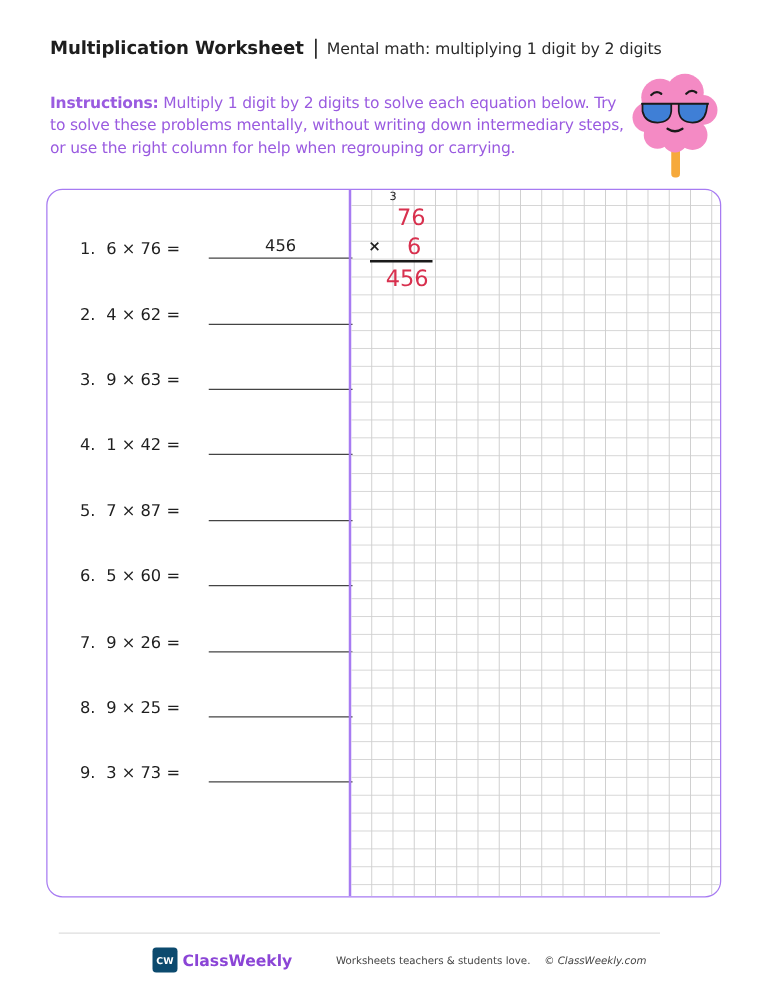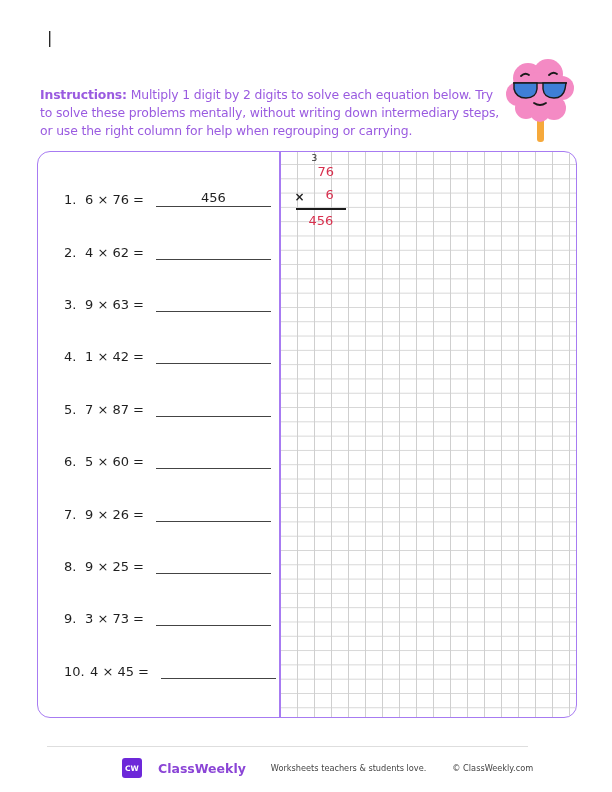--- a/index.html
+++ b/index.html
@@ -4,59 +4,61 @@
 <style>
   * { box-sizing: border-box; margin: 0; padding: 0; }
   html, body { width: 612px; height: 792px; background: #ffffff; overflow: hidden; }
   body { position: relative; font-family: "DejaVu Sans", "Liberation Sans", sans-serif; color: #1f1f1f; }
 
   .header { position: absolute; left: 40px; top: 28px; display: flex; align-items: baseline; white-space: nowrap; }
   .title { font-size: 14.5px; font-weight: bold; color: #1e1e1e; letter-spacing: -0.1px; }
   .sep { font-size: 16px; color: #222; margin: 0 6px 0 7px; font-weight: normal; }
   .subtitle { font-size: 12.6px; color: #2a2a2a; letter-spacing: -0.1px; }
 
-  .instructions { position: absolute; left: 40px; top: 86px; width: 460px; font-size: 12.4px; line-height: 18px; color: #9a5be0; letter-spacing: -0.15px; }
+  .instructions { position: absolute; left: 40px; top: 73px; width: 460px; font-size: 12.4px; line-height: 18px; color: #9a5be0; letter-spacing: -0.15px; }
   .instructions .lead { font-weight: bold; }
 
   .mascot { position: absolute; left: 504px; top: 54px; width: 72px; height: 90px; }
 
   .frame { position: absolute; left: 37px; top: 151px; width: 540px; height: 567px; border: 1.5px solid #a77bf2; border-radius: 13px; overflow: hidden; }
   .divider { position: absolute; left: 241px; top: 0; bottom: 0; width: 1.5px; background: #a77bf2; }
   .grid { position: absolute; left: 242.5px; top: 0; right: 0; bottom: 0;
     background-image:
       linear-gradient(to right, #cfcfcf 1px, transparent 1px),
       linear-gradient(to bottom, #d6d6d6 1px, transparent 1px);
     background-size: 17px 14.3px;
     background-position: 16px 12px;
   }
 
   .problems { position: absolute; left: 0; top: 0; width: 241px; height: 100%; }
   .problem { position: absolute; left: 26px; display: flex; align-items: flex-end; font-size: 13px; color: #1f1f1f; white-space: nowrap; }
   .problem .num { display: inline-block; width: 21px; }
   .problem.wide .num { width: 26px; }
-  .problem .eq { margin-right: 12px; }
+  .problem .eq { margin-right: 23px; }
   .problem .blank { display: inline-block; width: 115px; height: 17px; border-bottom: 1px solid #444; text-align: center; font-size: 13px; line-height: 16px; }
 
-  .work { position: absolute; font-size: 13px; color: #d8304e; }
+  .work { position: absolute; font-size: 18px; color: #d8304e; }
   .carry { position: absolute; font-size: 9px; color: #222; }
   .times { position: absolute; font-size: 12px; color: #1f1f1f; font-weight: bold; }
   .work-line { position: absolute; height: 2px; background: #1a1a1a; }
 
   .footer-line { position: absolute; left: 47px; top: 746px; width: 481px; height: 1px; background: #dedede; }
   .footer { position: absolute; left: 122px; top: 758px; display: flex; align-items: center; white-space: nowrap; }
-  .logo-badge { width: 20px; height: 20px; border-radius: 3px; background: #6d28d9; color: #fff; font-size: 7.5px; font-weight: bold; display: flex; align-items: center; justify-content: center; letter-spacing: 0.2px; }
-  .brand { margin-left: 16px; font-size: 12.5px; font-weight: bold; color: #8b45d6; }
-  .tagline { margin-left: 25px; font-size: 8.2px; color: #444; }
-  .copyright { margin-left: 26px; font-size: 8.2px; color: #444; }
+  .logo-badge { width: 20px; height: 20px; border-radius: 3px; background: #0c4a6e; color: #fff; font-size: 7.5px; font-weight: bold; display: flex; align-items: center; justify-content: center; letter-spacing: 0.2px; }
+  .brand { margin-left: 4px; font-size: 12.5px; font-weight: bold; color: #8b45d6; }
+  .tagline { margin-left: 35px; font-size: 8.2px; color: #444; }
+  .copyright { margin-left: 11px; font-size: 8.2px; color: #444; font-style: italic; }
 </style>
 </head>
 <body>
 
 <div class="header">
+  <span class="title">Multiplication Worksheet</span>
   <span class="sep">|</span>
+  <span class="subtitle">Mental math: multiplying 1 digit by 2 digits</span>
 </div>
 
 <div class="instructions">
   <span class="lead">Instructions:</span><span> Multiply 1 digit by 2 digits to solve each equation below. Try to solve these problems mentally, without writing down intermediary steps, or use the right column for help when regrouping or carrying.</span>
 </div>
 
 <div class="mascot">
   <svg width="72" height="90" viewBox="0 0 72 90">
     <rect x="33" y="60" width="7" height="28" rx="3" fill="#f6a93b"></rect>
     <g fill="#f48ac4">
@@ -118,25 +120,20 @@
     <div class="problem" style="top:405px">
       <span class="num">8.</span>
       <span class="eq">9 × 25 =</span>
       <span class="blank"></span>
     </div>
     <div class="problem" style="top:457px">
       <span class="num">9.</span>
       <span class="eq">3 × 73 =</span>
       <span class="blank"></span>
     </div>
-    <div class="problem wide" style="top:510px">
-      <span class="num">10.</span>
-      <span class="eq">4 × 45 =</span>
-      <span class="blank"></span>
-    </div>
   </div>
 
   <div class="divider"></div>
 
   <div class="grid">
     <span class="carry" style="left:31px; top:1px;">3</span>
     <span class="work" style="left:37px; top:12px;">76</span>
     <span class="times" style="left:14px; top:38px;">×</span>
     <span class="work" style="left:45px; top:35px;">6</span>
     <div class="work-line" style="left:15px; top:56px; width:50px;"></div>

